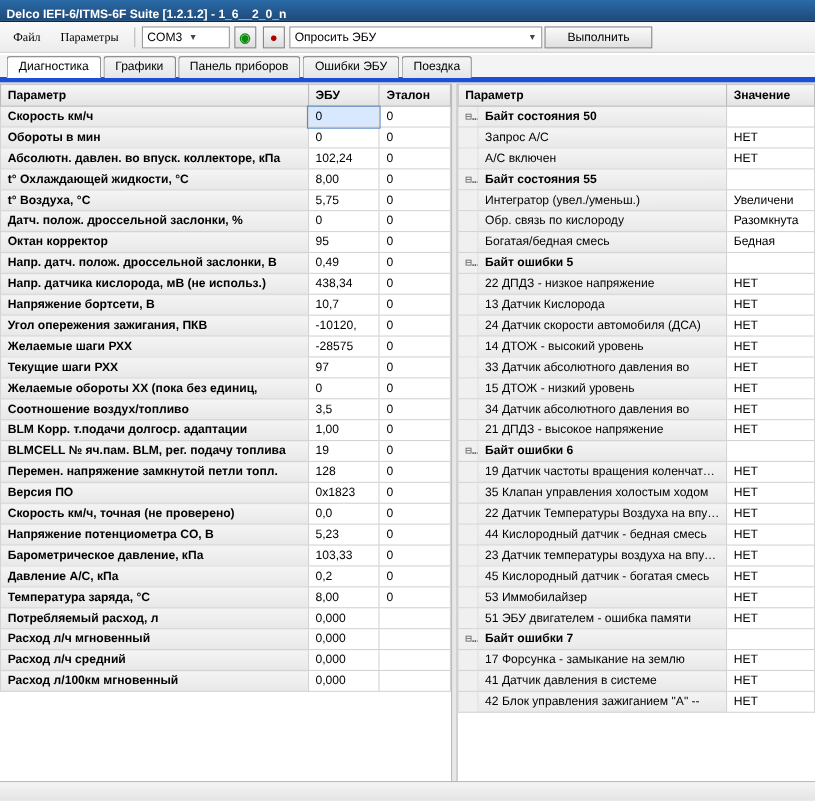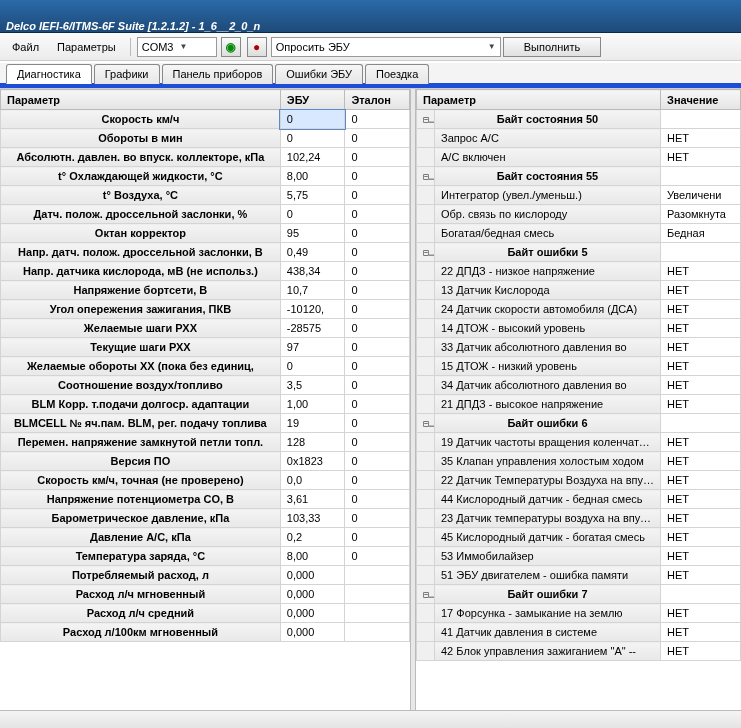--- a/index.html
+++ b/index.html
@@ -9,37 +9,37 @@
     background: #fff;
     width: 741px;
     height: 728px;
     overflow: hidden;
   }
   .titlebar {
     background: linear-gradient(to bottom, #2a6aa8, #1e4a78);
     color: #fff;
     height: 20px;
     line-height: 20px;
-    padding: 16px 6px;
+    padding: 3px 6px;
     font-weight: bold;
-    font-style: italic;
     border-bottom: 1px solid #0a2a4a;
   }
   .menubar {
     background: linear-gradient(to bottom, #fafafa, #ececec);
     height: 28px;
     border-bottom: 1px solid #ccc;
     display: flex;
     align-items: center;
     padding: 0 4px;
     gap: 2px;
   }
   .menu-item {
     padding: 2px 8px;
     cursor: default;
+    font-family: Liberation Serif, serif;
   }
   .toolbar-sep {
     width: 1px;
     height: 18px;
     background: #bbb;
     margin: 0 4px;
   }
   .combo {
     background: #fff;
     border: 1px solid #999;
@@ -131,21 +131,20 @@
     border: 1px solid #d4d4d4;
     padding: 3px 6px;
     height: 19px;
     white-space: nowrap;
     overflow: hidden;
     text-overflow: ellipsis;
   }
   table.grid td.param {
     background: linear-gradient(to bottom, #f4f4f4, #e8e8e8);
     font-weight: bold;
-    text-align: center;
   }
   table.grid td.param-plain {
     background: linear-gradient(to bottom, #f4f4f4, #e8e8e8);
     font-weight: normal;
   }
   table.grid td.val {
     background: #fff;
   }
   .left-col-param { width: 260px; }
   .left-col-ebu { width: 60px; }
@@ -325,21 +324,21 @@
             <td class="val">0x1823</td>
             <td class="val">0</td>
           </tr>
           <tr>
             <td class="param">Скорость км/ч, точная (не проверено)</td>
             <td class="val">0,0</td>
             <td class="val">0</td>
           </tr>
           <tr>
             <td class="param">Напряжение потенциометра CO, В</td>
-            <td class="val">3,61</td>
+            <td class="val">5,23</td>
             <td class="val">0</td>
           </tr>
           <tr>
             <td class="param">Барометрическое давление, кПа</td>
             <td class="val">103,33</td>
             <td class="val">0</td>
           </tr>
           <tr>
             <td class="param">Давление A/C, кПа</td>
             <td class="val">0,2</td>

